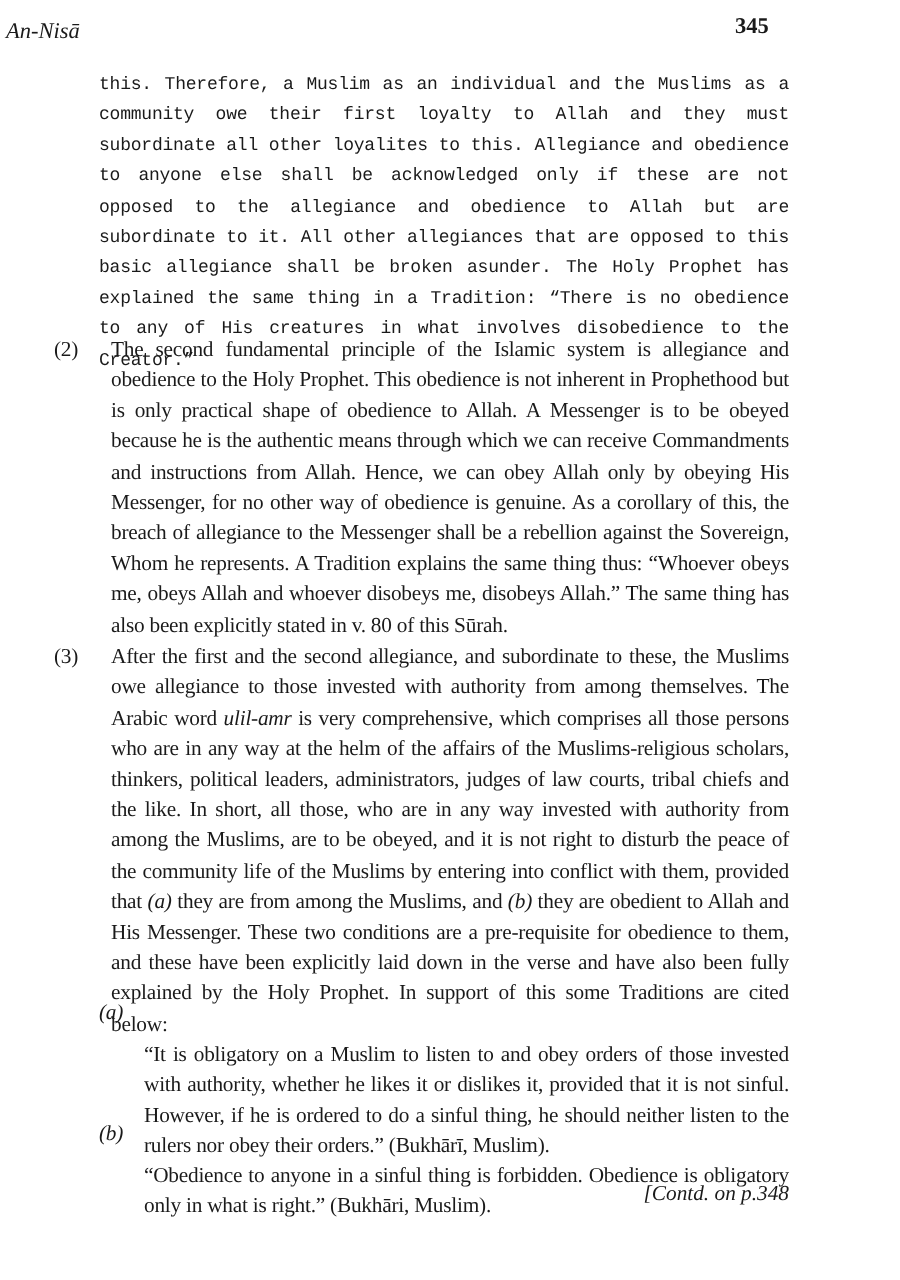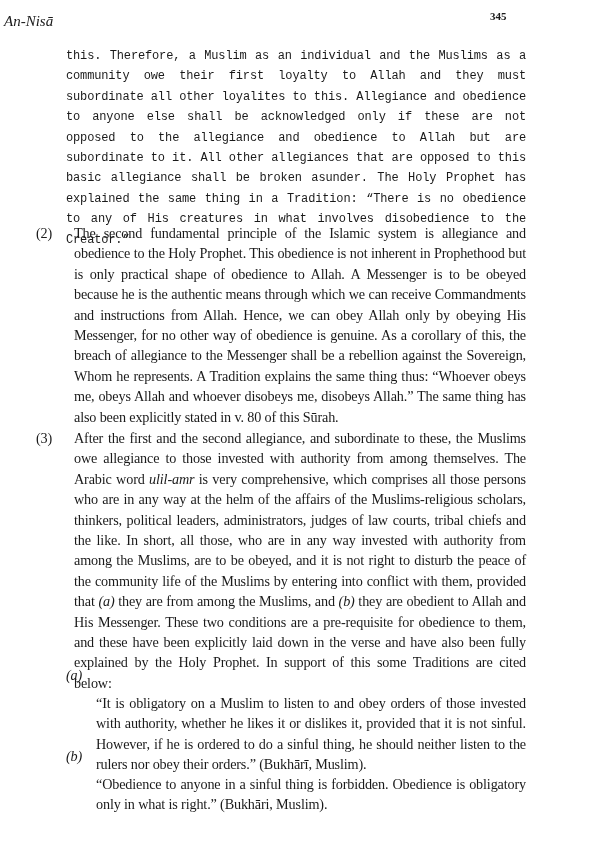--- a/index.html
+++ b/index.html
@@ -28,21 +28,21 @@
       left: 4px;
       width: 600px;
       text-align: left;
       font-style: italic;
       font-size: 15px;
     }
     .page-number {
       position: absolute;
       top: 10px;
       left: 490px;
-      font-size: 11px;
+      font-size: 15px;
       font-weight: bold;
     }
     .block {
       position: absolute;
       left: 66px;
       width: 460px;
       font-size: 12px;
       line-height: 20.4px;
       text-align: justify;
       letter-spacing: -0.15px;
@@ -118,14 +118,15 @@
   <div class="sub" style="top:665px;">
     <span class="num">(a)</span>
     <div class="text">“It is obligatory on a Muslim to listen to and obey orders of those invested with authority, whether he likes it or dislikes it, provided that it is not sinful. However, if he is ordered to do a sinful thing, he should neither listen to the rulers nor obey their orders.” (Bukhārī, Muslim).</div>
   </div>
 
   <div class="sub" style="top:746px;">
     <span class="num">(b)</span>
     <div class="text">“Obedience to anyone in a sinful thing is forbidden. Obedience is obligatory only in what is right.” (Bukhāri, Muslim).</div>
   </div>
 
+  <div class="contd" style="top:788px;">[Contd. on p.348</div>
 
 </div>
 
 </body></html>

